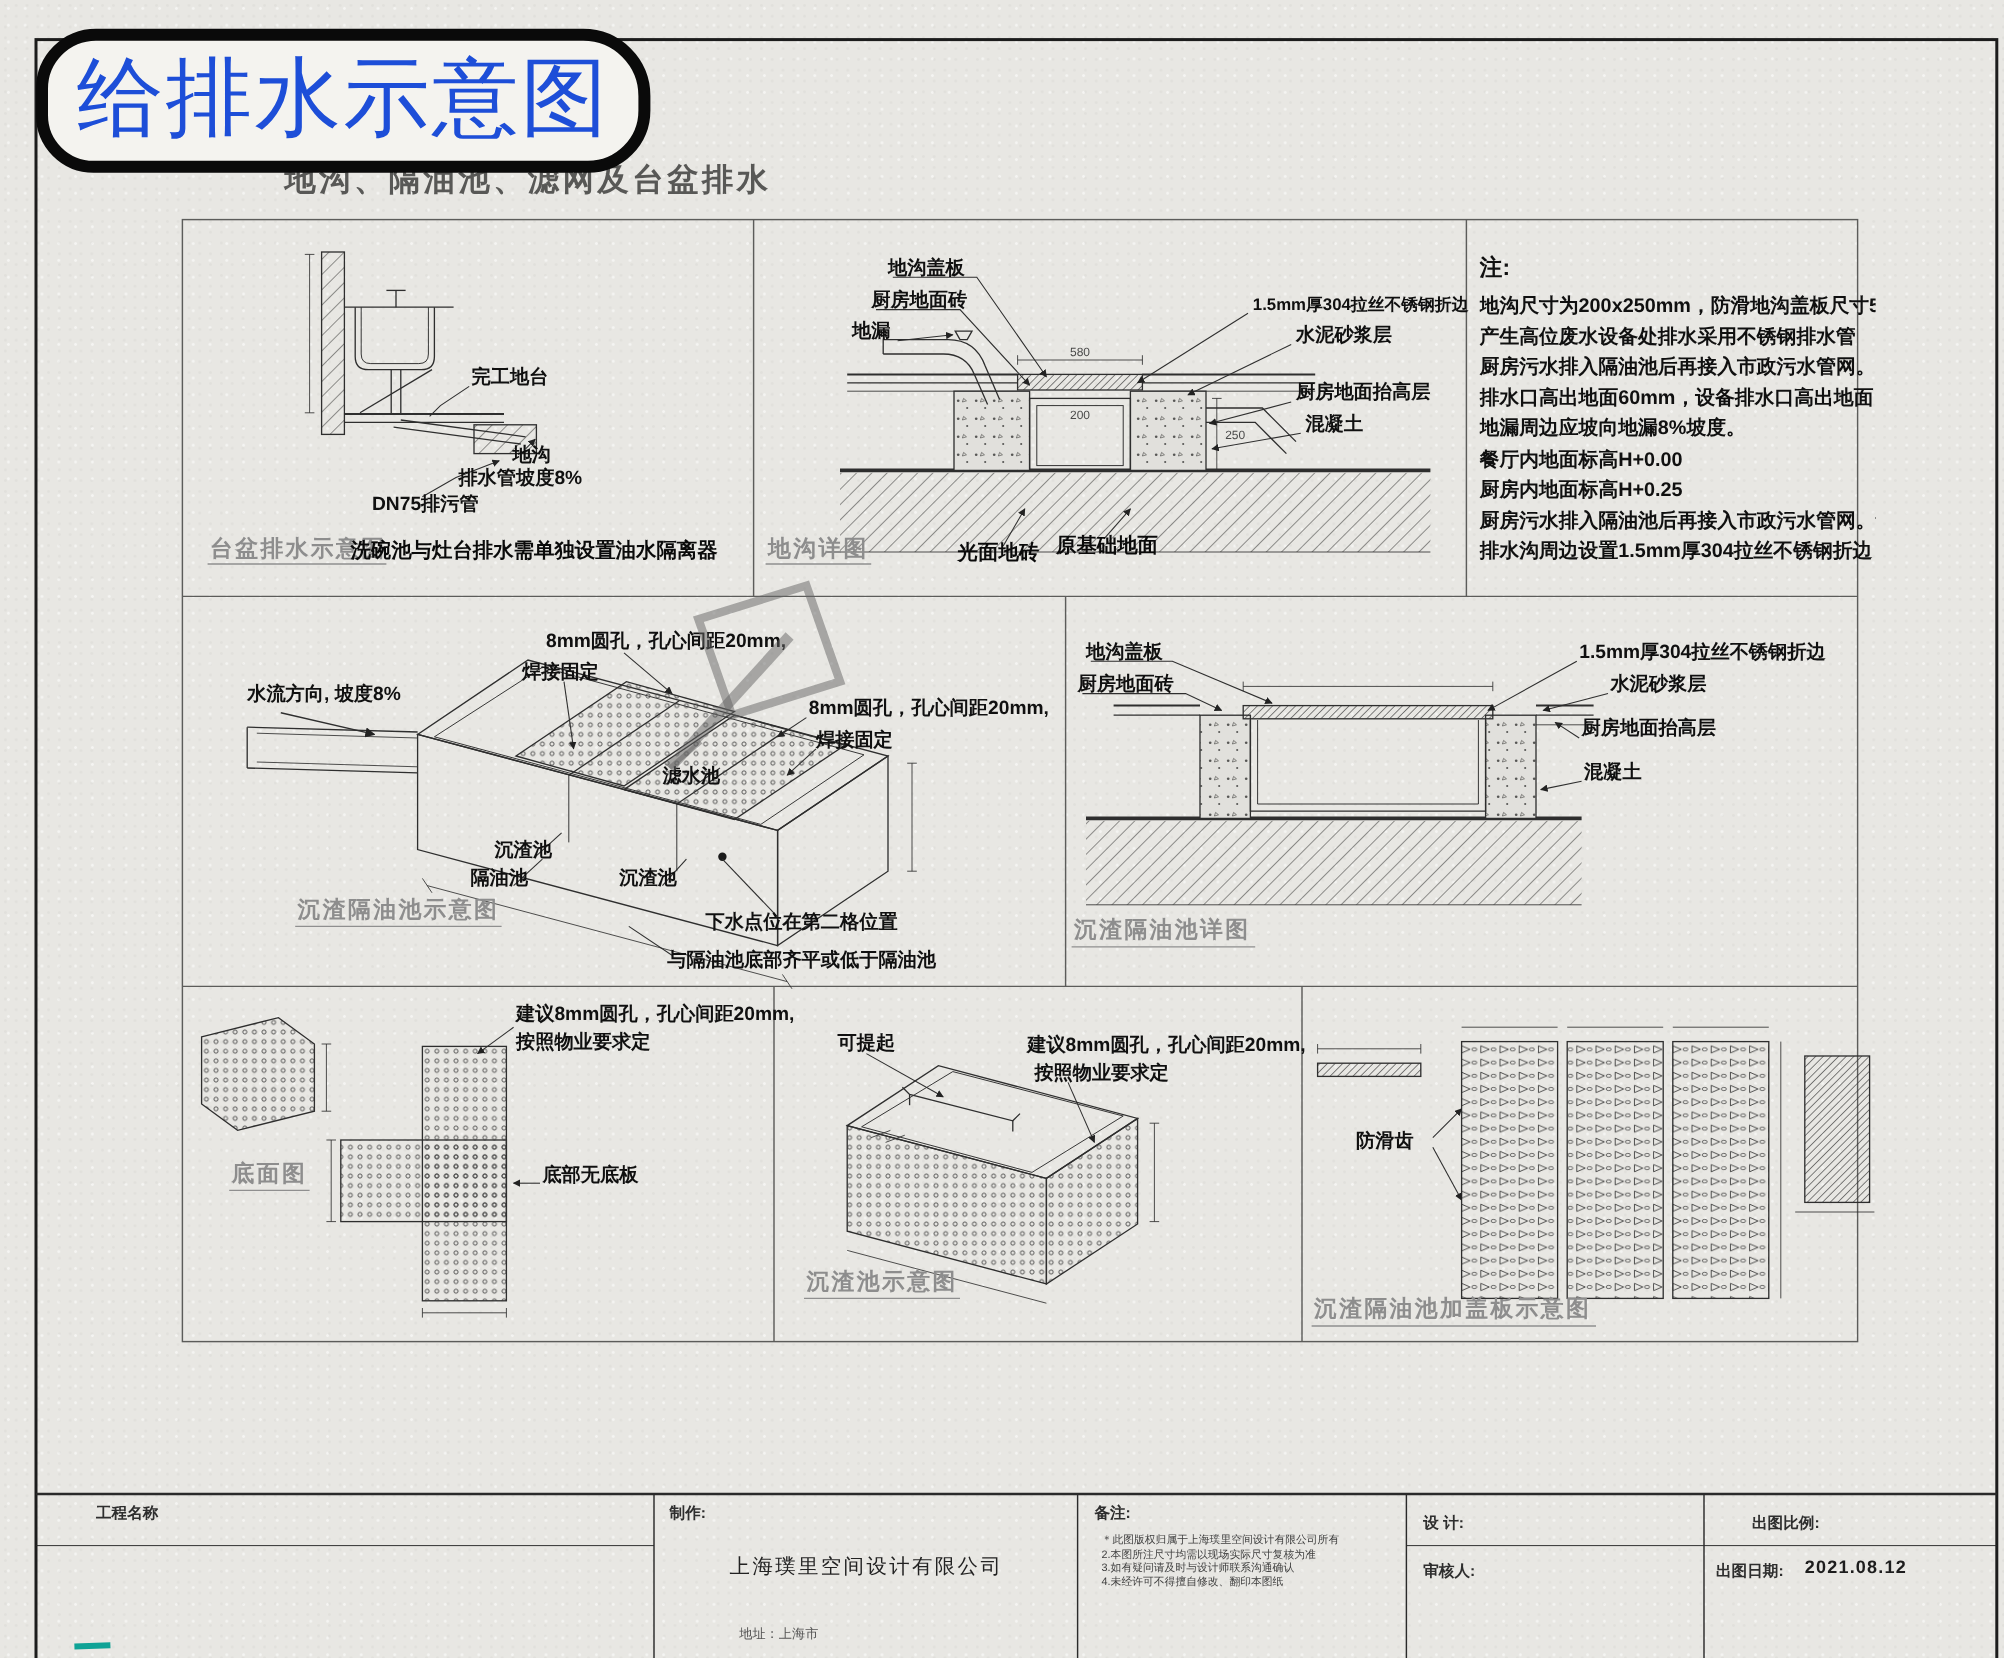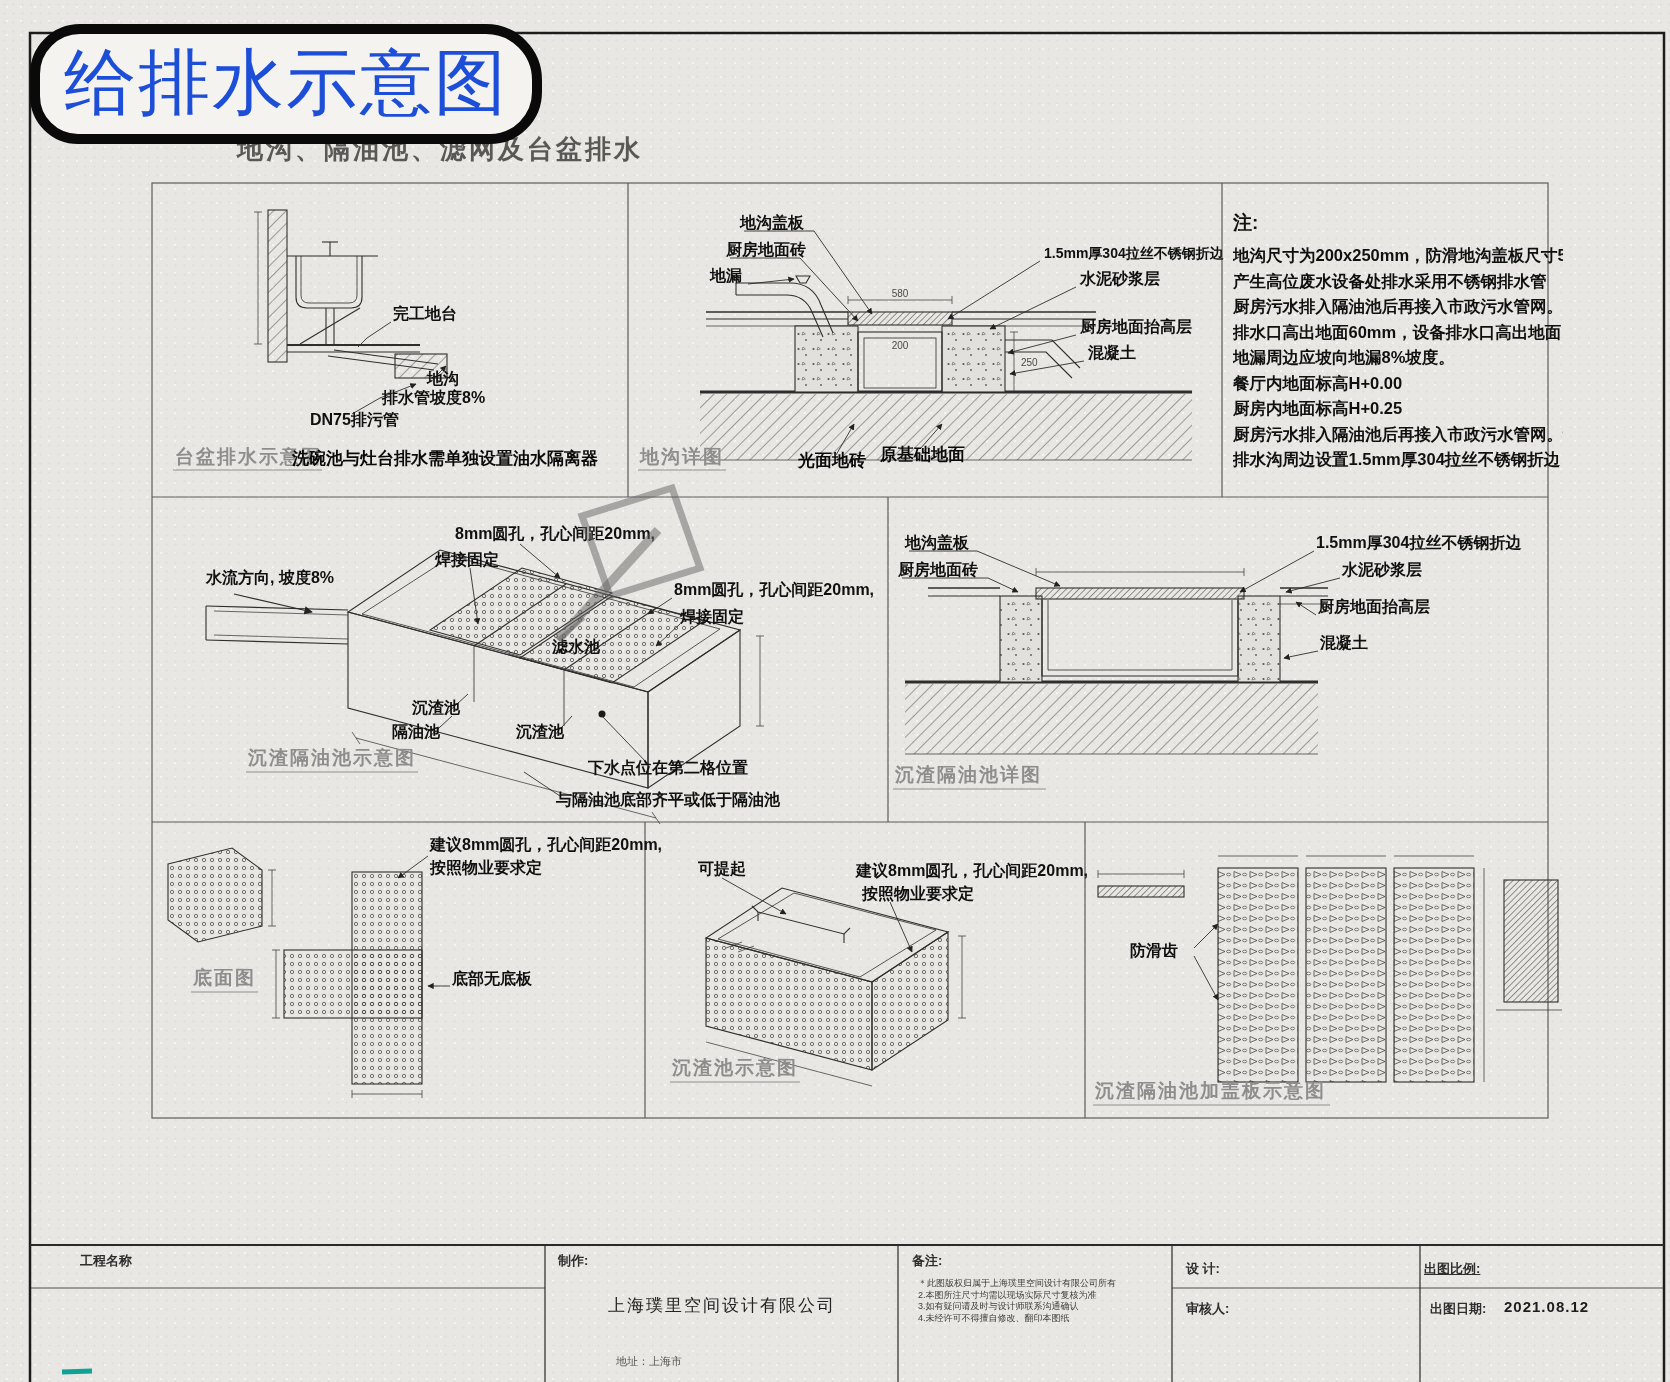--- a/index.html
+++ b/index.html
@@ -382,19 +382,19 @@
   <span class="tb-company" style="left:608px; top:1294px;">上海璞里空间设计有限公司</span>
   <span class="tb-addr" style="left:616px; top:1326px;margin-top:28px;">地址：上海市</span>
   <span class="tb-lab" style="left:912px; top:1252px;">备注:</span>
   <div class="tb-fine" style="left:918px; top:1278px;">
     <div>＊此图版权归属于上海璞里空间设计有限公司所有</div>
     <div>2.本图所注尺寸均需以现场实际尺寸复核为准</div>
     <div>3.如有疑问请及时与设计师联系沟通确认</div>
     <div>4.未经许可不得擅自修改、翻印本图纸</div>
   </div>
   <span class="tb-lab" style="left:1186px; top:1260px;">设 计:</span>
-  <span class="tb-lab" style="left:1424px; top:1260px;text-decoration:underline;">出图比例:</span>
+  <span class="tb-lab" style="left:1460px; top:1260px;">出图比例:</span>
   <span class="tb-lab" style="left:1186px; top:1300px;">审核人:</span>
   <span class="tb-lab" style="left:1430px; top:1300px;text-align:center;">出图日期:</span>
   <span class="tb-date" style="left:1504px; top:1298px;">2021.08.12</span>
 
   <div class="corner-mark"></div>
 </div>
 
 </body></html>

